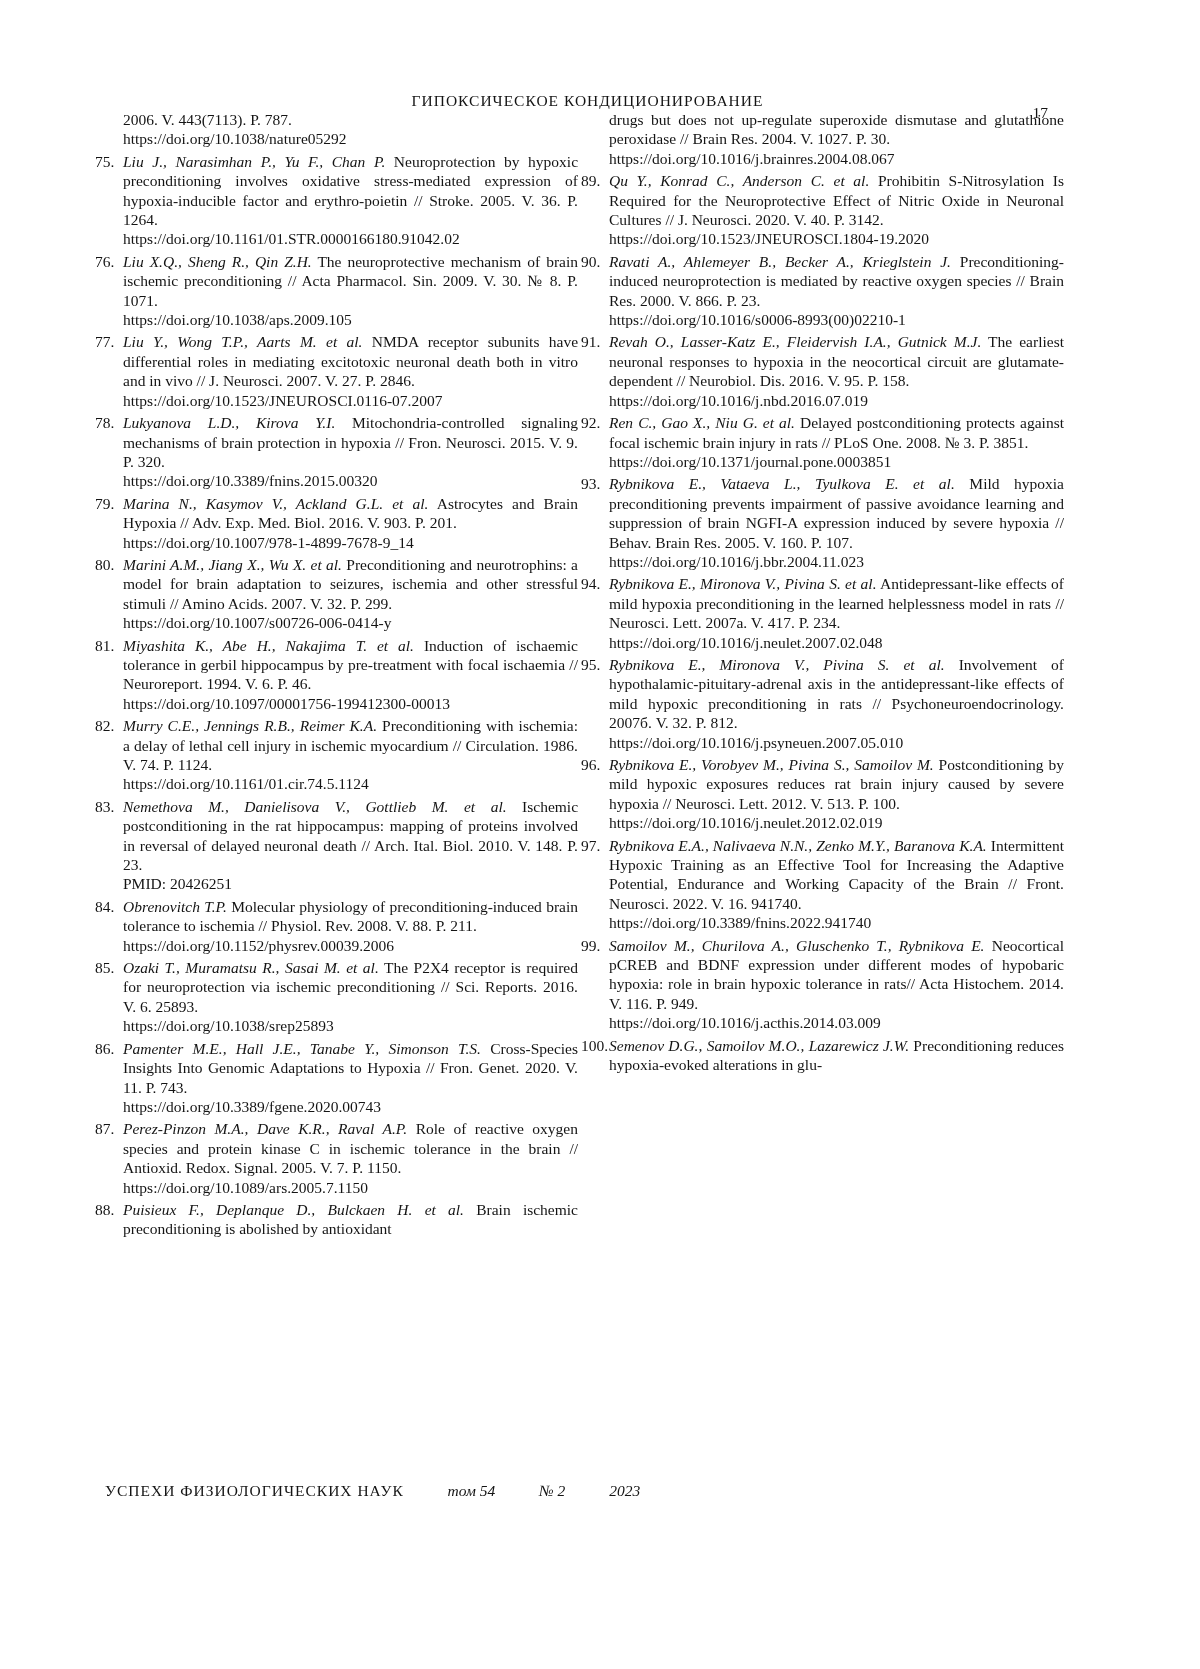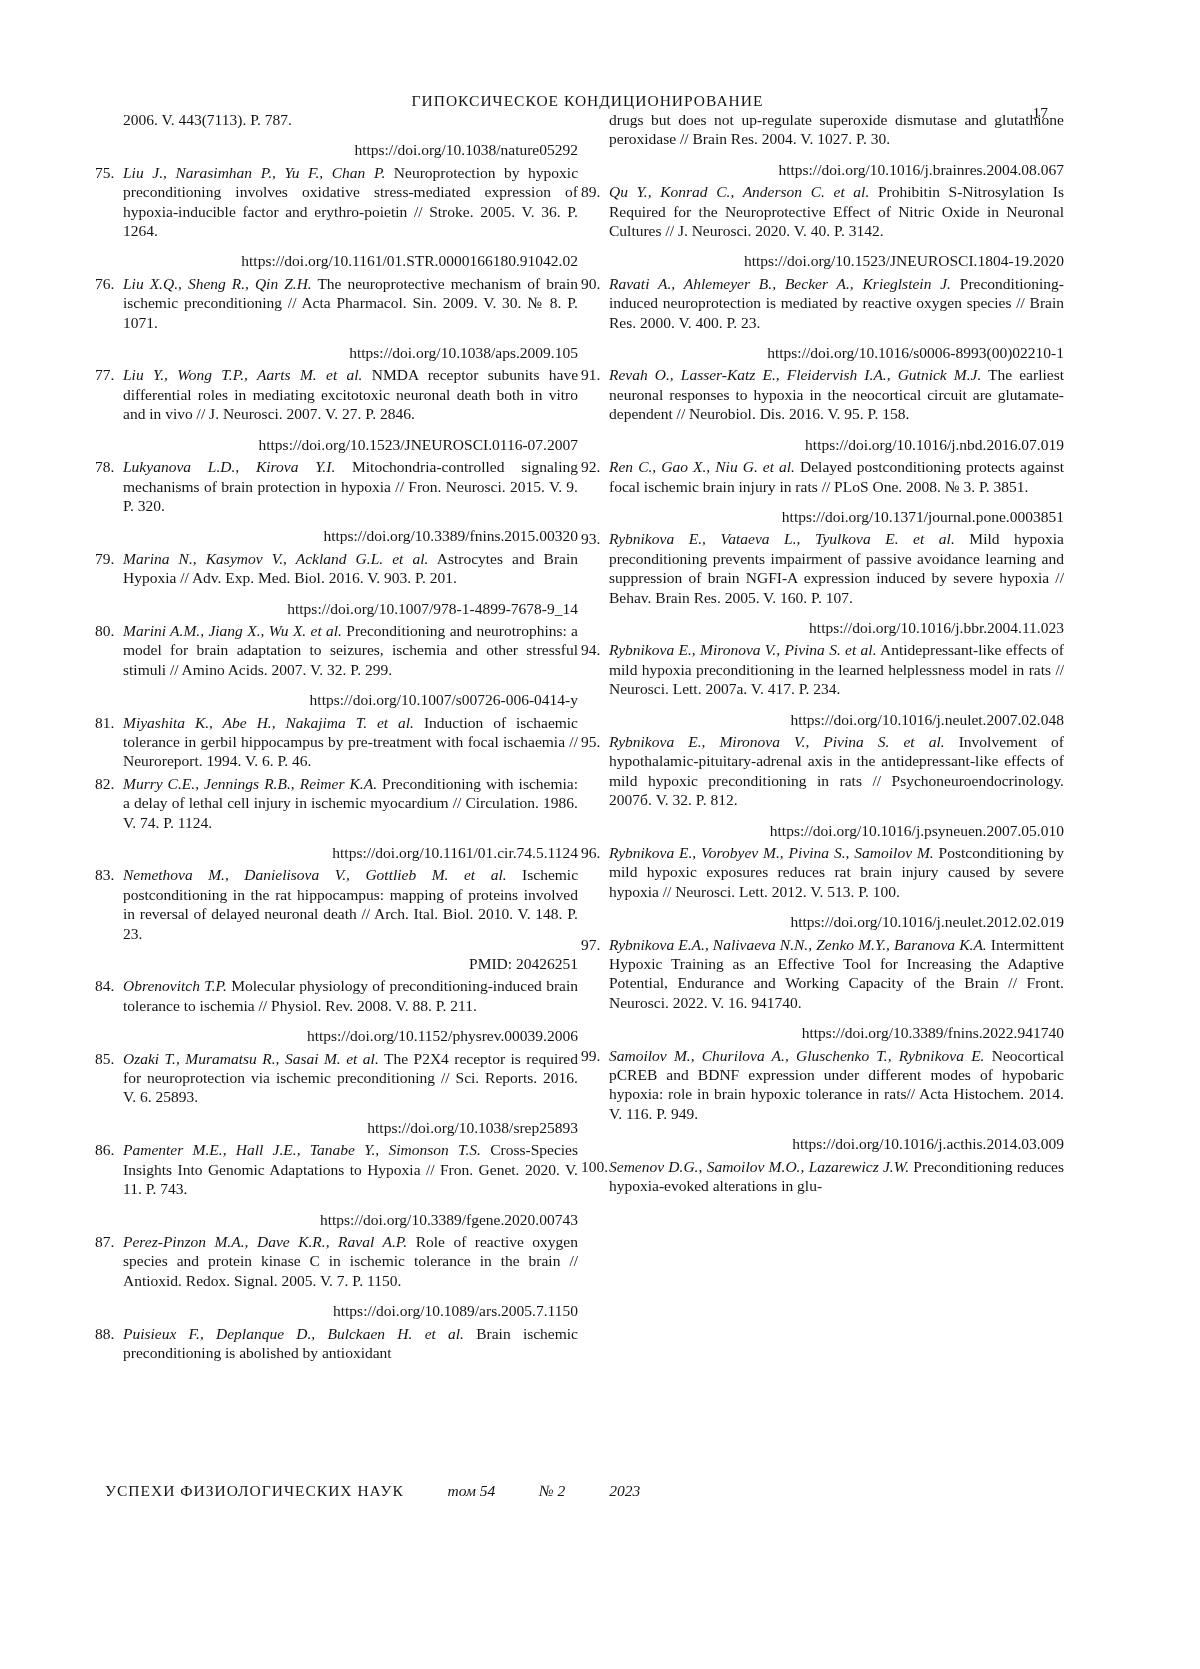--- a/index.html
+++ b/index.html
@@ -45,23 +45,22 @@
     padding-right: 5px;
   }
   .ref-text {
     flex: 1;
     text-align: justify;
     hyphens: auto;
     -webkit-hyphens: auto;
   }
   .ref-authors { font-style: italic; }
   .ref-link {
-    text-align: right;
+    text-align: left;
     word-break: break-all;
-    margin-top: 11px;
   }
   .footer {
     position: absolute;
     left: 105px;
     top: 1482px;
     font-size: 15.5px;
   }
   .footer .journal { letter-spacing: 1px; }
   .footer .seg { margin-left: 40px; font-style: italic; }
 </style>
@@ -130,20 +129,21 @@
     <div class="ref-text">
       <span class="ref-authors">Marini A.M., Jiang X., Wu X. et al.</span> <span class="ref-body">Preconditioning and neurotrophins: a model for brain adaptation to seizures, ischemia and other stressful stimuli // Amino Acids. 2007. V. 32. P. 299.</span>
       <div class="ref-link">https://doi.org/10.1007/s00726-006-0414-y</div>
     </div>
   </div>
 
   <div class="ref">
     <span class="ref-num">81.</span>
     <div class="ref-text">
       <span class="ref-authors">Miyashita K., Abe H., Nakajima T. et al.</span> <span class="ref-body">Induction of ischaemic tolerance in gerbil hippocampus by pre-treatment with focal ischaemia // Neuroreport. 1994. V. 6. P. 46.</span>
+      <div class="ref-link">https://doi.org/10.1097/00001756-199412300-00013</div>
     </div>
   </div>
 
   <div class="ref">
     <span class="ref-num">82.</span>
     <div class="ref-text">
       <span class="ref-authors">Murry C.E., Jennings R.B., Reimer K.A.</span> <span class="ref-body">Preconditioning with ischemia: a delay of lethal cell injury in ischemic myocardium // Circulation. 1986. V. 74. P. 1124.</span>
       <div class="ref-link">https://doi.org/10.1161/01.cir.74.5.1124</div>
     </div>
   </div>
@@ -209,21 +209,21 @@
     <span class="ref-num">89.</span>
     <div class="ref-text">
       <span class="ref-authors">Qu Y., Konrad C., Anderson C. et al.</span> <span class="ref-body">Prohibitin S-Nitrosylation Is Required for the Neuroprotective Effect of Nitric Oxide in Neuronal Cultures // J. Neurosci. 2020. V. 40. P. 3142.</span>
       <div class="ref-link">https://doi.org/10.1523/JNEUROSCI.1804-19.2020</div>
     </div>
   </div>
 
   <div class="ref">
     <span class="ref-num">90.</span>
     <div class="ref-text">
-      <span class="ref-authors">Ravati A., Ahlemeyer B., Becker A., Krieglstein J.</span> <span class="ref-body">Preconditioning-induced neuroprotection is mediated by reactive oxygen species // Brain Res. 2000. V. 400. P. 23.</span>
+      <span class="ref-authors">Ravati A., Ahlemeyer B., Becker A., Krieglstein J.</span> <span class="ref-body">Preconditioning-induced neuroprotection is mediated by reactive oxygen species // Brain Res. 2000. V. 866. P. 23.</span>
       <div class="ref-link">https://doi.org/10.1016/s0006-8993(00)02210-1</div>
     </div>
   </div>
 
   <div class="ref">
     <span class="ref-num">91.</span>
     <div class="ref-text">
       <span class="ref-authors">Revah O., Lasser-Katz E., Fleidervish I.A., Gutnick M.J.</span> <span class="ref-body">The earliest neuronal responses to hypoxia in the neocortical circuit are glutamate-dependent // Neurobiol. Dis. 2016. V. 95. P. 158.</span>
       <div class="ref-link">https://doi.org/10.1016/j.nbd.2016.07.019</div>
     </div>

